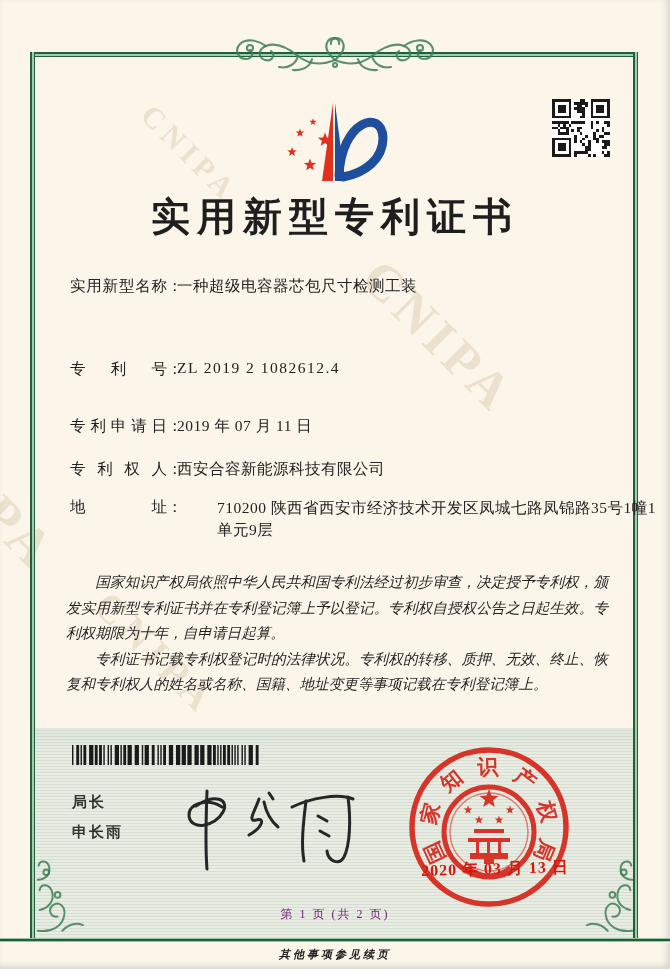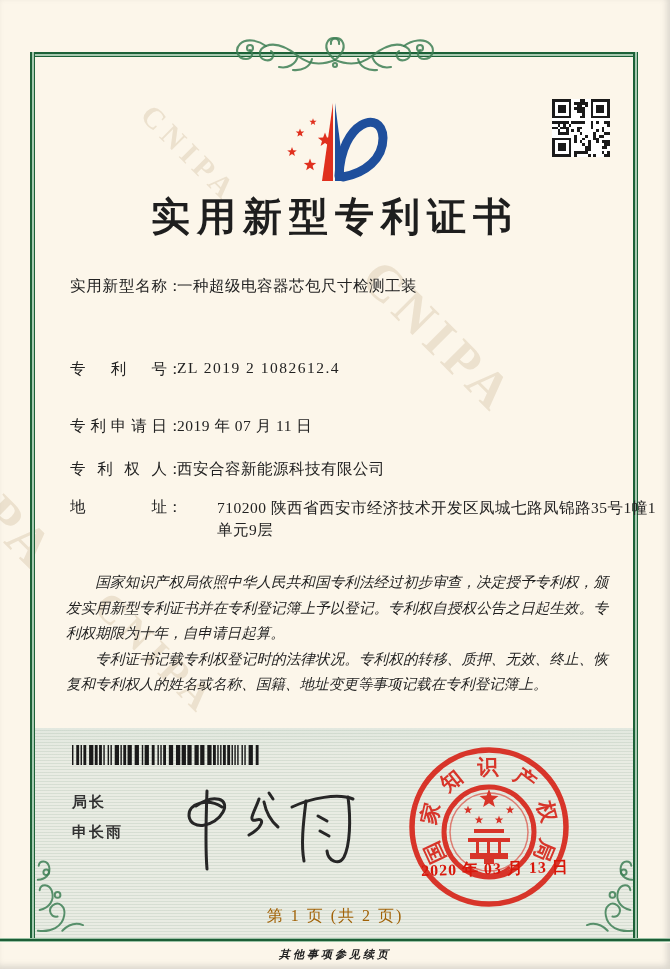--- a/index.html
+++ b/index.html
@@ -35,21 +35,21 @@
   .frow{font-size:15.5px; color:#222; white-space:nowrap;}
   .flabel{display:inline-block; width:97px; text-align:justify; text-align-last:justify;
           vertical-align:top;}
   .fcolon{display:inline-block; width:10px; vertical-align:top;}
   .fvalue{display:inline-block; letter-spacing:.5px; vertical-align:top;}
   .fvalue.wrap{white-space:normal; width:448px; line-height:22px;margin-left:40px;}
   .para{font-size:14.6px; line-height:25.5px; text-align:justify; text-indent:2em;
         font-style:italic; color:#1f1f1f;}
   .dirt{font-family:"Liberation Sans","DejaVu Sans",sans-serif; font-weight:700;
         font-size:15px; color:#333; letter-spacing:2px;text-align:right;}
-  .pageno{left:0;right:0;text-align:center;font-size:16px;color:#a16207;letter-spacing:2px;}
+  .pageno{left:0;right:0;text-align:center;font-size:12px;color:#701a75;letter-spacing:2px;}
   .note{left:0;right:0;text-align:center;font-size:11px;font-style:italic;font-weight:700;
         color:#222;letter-spacing:3px;}
   .sealdate{font-size:16px;font-weight:700;color:#d8170b;letter-spacing:1px;
             transform:rotate(-1.5deg); font-family:"Liberation Serif",serif;}
   .orn path, .orn circle{stroke:#3d7f55;stroke-width:2.1;fill:none;
         stroke-linecap:round;opacity:.85;}
   .mirrorx{transform:scaleX(-1);}
 </style>
 </head>
 <body>

